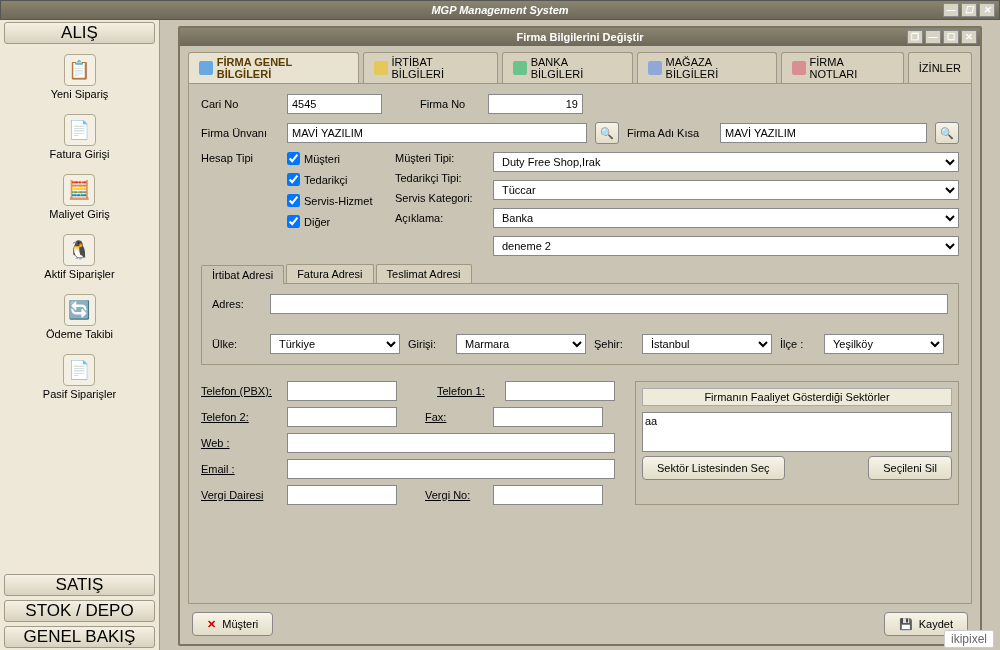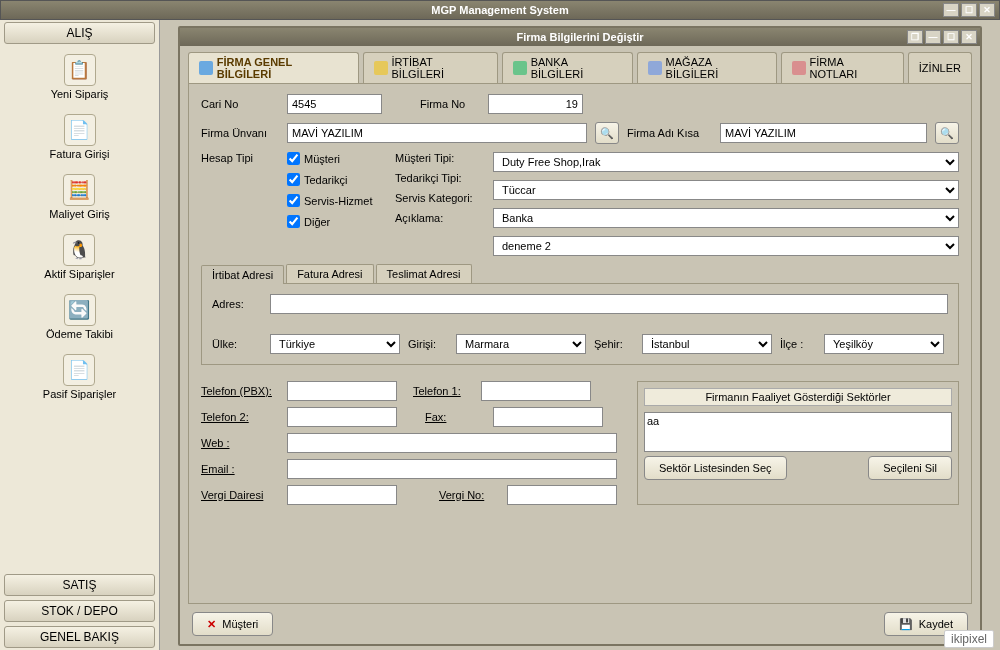--- a/index.html
+++ b/index.html
@@ -1,22 +1,22 @@
 <!DOCTYPE html>
 <html><head>
 <meta charset="utf-8">
 <style>
 * { box-sizing: border-box; margin: 0; padding: 0; font-family: Tahoma, Arial, sans-serif; font-size: 11px; }
 body { background: #c9c4b4; width: 1000px; height: 650px; overflow: hidden; position: relative; }
-.main-titlebar { height: 20px; background: linear-gradient(#8a8570, #6d6858); color: #fff; display: flex; align-items: center; justify-content: center; font-weight: bold; position: relative; border: 1px solid #555; }
+.main-titlebar { height: 20px; background: linear-gradient(#8a8570, #6d6858); color: #fff; display: flex; align-items: center; justify-content: center; font-weight: bold; position: relative; border: 1px solid #555; font-style: italic; }
 .main-titlebar .controls { position: absolute; right: 4px; display: flex; gap: 2px; }
 .winbtn { width: 16px; height: 14px; background: #d8d4c5; border: 1px solid #888; display: flex; align-items: center; justify-content: center; font-size: 9px; cursor: pointer; }
 .app-body { display: flex; height: 630px; }
 .sidebar { width: 160px; background: #ede8d8; border-right: 1px solid #999; display: flex; flex-direction: column; }
-.accordion-hdr { height: 22px; background: linear-gradient(#f5f1e3, #d8d2bf); border: 1px solid #a09a87; border-radius: 3px; margin: 2px 4px; display: flex; align-items: center; justify-content: center; font-size: 12px; cursor: pointer; }
+.accordion-hdr { height: 22px; background: linear-gradient(#f5f1e3, #d8d2bf); border: 1px solid #a09a87; border-radius: 3px; margin: 2px 4px; display: flex; align-items: center; justify-content: center; font-size: 17px; cursor: pointer; }
 .side-items { flex: 1; padding: 8px 0; display: flex; flex-direction: column; align-items: center; gap: 14px; }
 .side-item { display: flex; flex-direction: column; align-items: center; gap: 2px; cursor: pointer; }
 .side-icon { width: 32px; height: 32px; background: #f3efe2; border: 1px solid #b0a98f; border-radius: 4px; display: flex; align-items: center; justify-content: center; font-size: 18px; }
 .side-item span.lbl { font-size: 11px; }
 .workspace { flex: 1; background: #c9c4b4; padding: 12px; position: relative; }
 .inner-window { background: #c9c4b4; border: 2px solid #7a7461; border-radius: 2px; position: absolute; left: 18px; top: 6px; right: 18px; bottom: 4px; display: flex; flex-direction: column; }
 .inner-titlebar { height: 18px; background: linear-gradient(#8a8570, #6d6858); color: #fff; display: flex; align-items: center; justify-content: center; font-weight: bold; font-size: 11px; position: relative; }
 .inner-titlebar .controls { position: absolute; right: 3px; display: flex; gap: 2px; }
 .tabs { display: flex; gap: 4px; padding: 6px 8px 0 8px; }
 .tab { background: #d6d0bd; border: 1px solid #9e9882; border-bottom: none; border-radius: 3px 3px 0 0; padding: 3px 10px; display: flex; align-items: center; gap: 4px; cursor: pointer; font-size: 11px; }
@@ -207,41 +207,41 @@
               <select class="text" style="width:120px"><option>Yeşilköy</option></select>
             </div>
           </div>
         </div>
 
         <div class="contactgrid" style="margin-top:8px">
           <div class="contactcol" style="flex:1.2">
             <div class="row">
                 <label class="fld">Telefon (PBX):</label>
                 <input class="text" style="width: 110px;">
-                <label style="width:60px;margin-left:8px">Telefon 1:</label>
+                <label style="width:60px;margin-left:32px">Telefon 1:</label>
                 <input class="text" style="width: 110px;">
               </div>
             <div class="row">
                 <label class="fld">Telefon 2:</label>
                 <input class="text" style="width: 110px;">
                 <label style="width:60px;margin-left:20px">Fax:</label>
                 <input class="text" style="width: 110px;">
               </div>
             <div class="row">
                 <label class="fld">Web :</label>
                 <input class="text" style="flex: 1 1 0%;">
               </div>
             <div class="row">
                 <label class="fld">Email :</label>
                 <input class="text" style="flex: 1 1 0%;">
               </div>
             <div class="row">
                 <label class="fld">Vergi Dairesi</label>
                 <input class="text" style="width: 110px;">
-                <label style="width:60px;margin-left:34px">Vergi No:</label>
+                <label style="width:60px;margin-left:20px">Vergi No:</label>
                 <input class="text" style="width: 110px;">
               </div>
           </div>
           <div class="sectorbox">
             <div class="sectorhdr">Firmanın Faaliyet Gösterdiği Sektörler</div>
             <div class="sectorlist">
                 <div>aa</div>
               </div>
             <div class="btnrow">
               <button class="btn">Sektör Listesinden Seç</button>

